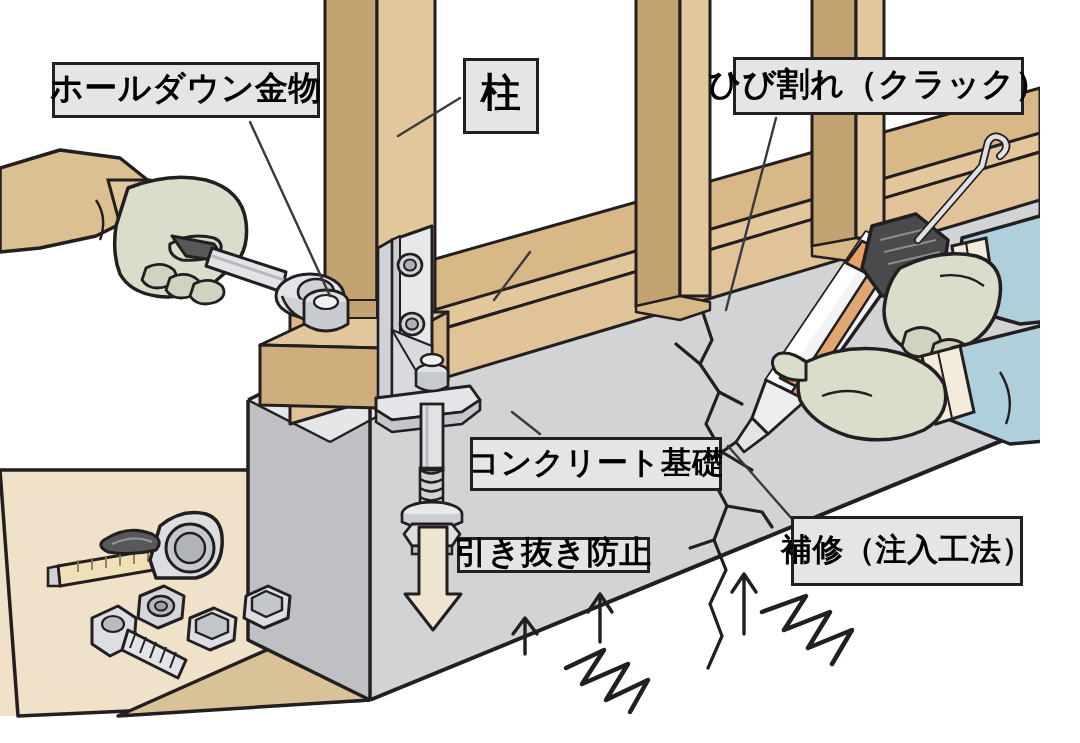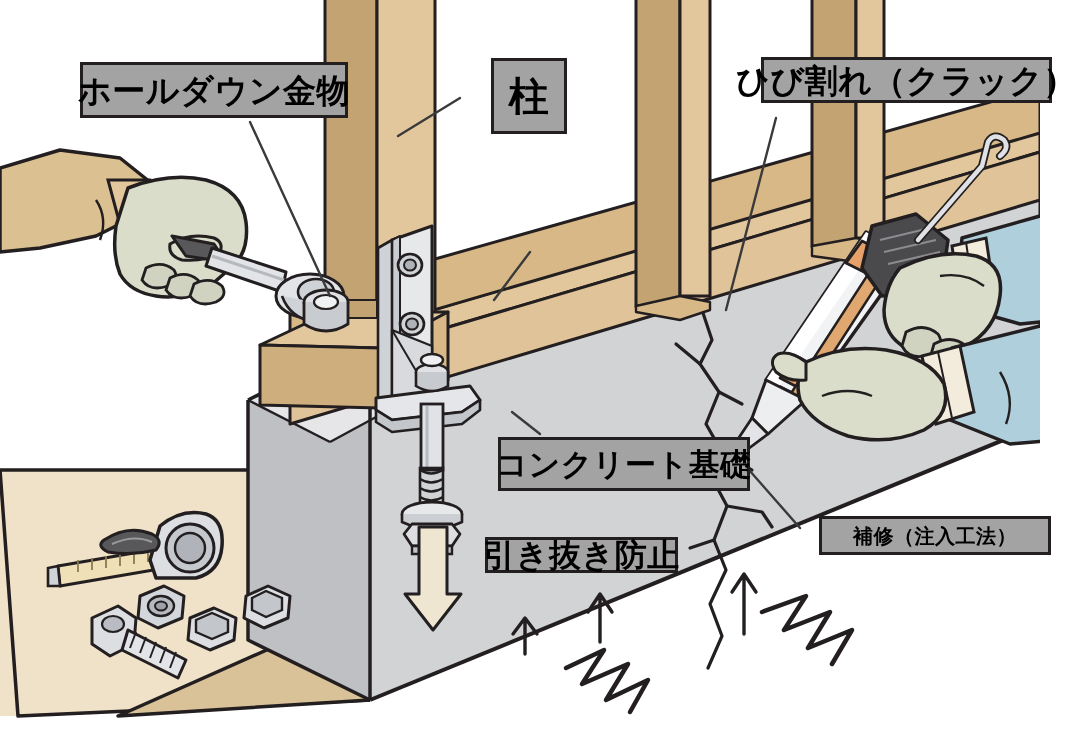--- a/index.html
+++ b/index.html
@@ -9,34 +9,33 @@
   #stage{
     position:relative;
     width:1080px;
     height:743px;
     background:#ffffff;
     overflow:hidden;
   }
   #art{position:absolute;left:0;top:0;width:1080px;height:743px;}
   .lbl{
     position:absolute;
-    background:#a3a3a3;
+    background:#e5e5e5;
     border:3px solid #231f20;
     color:#000000;
-    font-family:Liberation Sans, sans-serif;
+    font-family:Liberation Mono, monospace;
     font-weight:700;
     display:flex;
     align-items:center;
     justify-content:center;
     box-sizing:border-box;
     letter-spacing:0.5px;
     line-height:1;
     white-space:nowrap;
     z-index:40;
-    margin-left:28px;
   }
 </style>
 </head>
 <body>
 
 <div id="stage">
 
   <svg id="art" viewBox="0 0 1080 743" xmlns="http://www.w3.org/2000/svg">
     <defs>
       <clipPath id="clipAll">
@@ -352,21 +351,21 @@
 
       <rect x="1040" y="0" width="40" height="743" fill="#ffffff"></rect>
     </g>
   </svg>
 
   <div class="lbl" style="left:52px;top:62px;width:268px;height:56px;font-size:33px;">ホールダウン金物</div>
 
   <div class="lbl" style="left:463px;top:58px;width:76px;height:76px;font-size:40px;">柱</div>
 
 
-  <div class="lbl" style="left:733px;top:57px;width:291px;height:46px;font-size:33px;">ひび割れ（クラック）</div>
+  <div class="lbl" style="left:733px;top:57px;width:291px;height:58px;font-size:33px;">ひび割れ（クラック）</div>
 
   <div class="lbl" style="left:470px;top:437px;width:252px;height:54px;font-size:31px;">コンクリート基礎</div>
 
   <div class="lbl" style="left:457px;top:537px;width:193px;height:36px;font-size:32px;">引き抜き防止</div>
 
-  <div class="lbl" style="left:791px;top:516px;width:232px;height:39px;font-size:20px;">補修（注入工法）</div>
+  <div class="lbl" style="left:791px;top:516px;width:232px;height:70px;font-size:31px;">補修（注入工法）</div>
 
 </div>
 
 </body></html>

